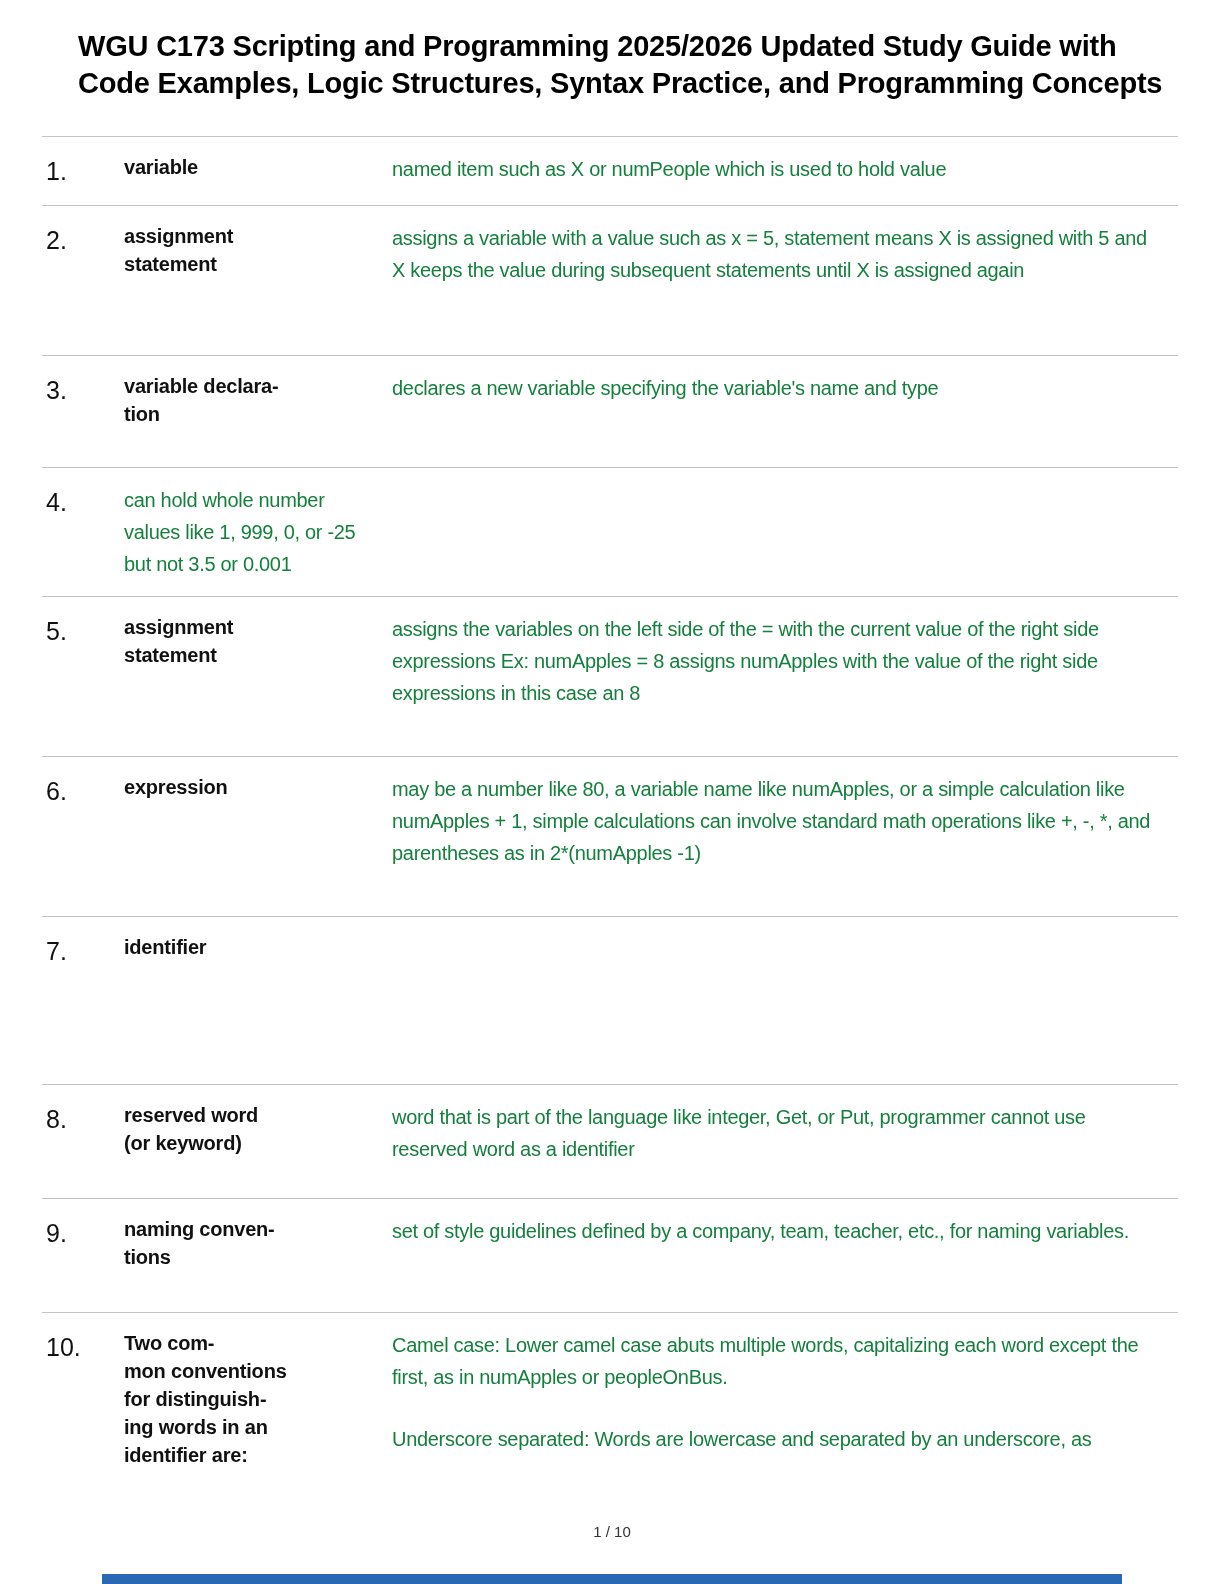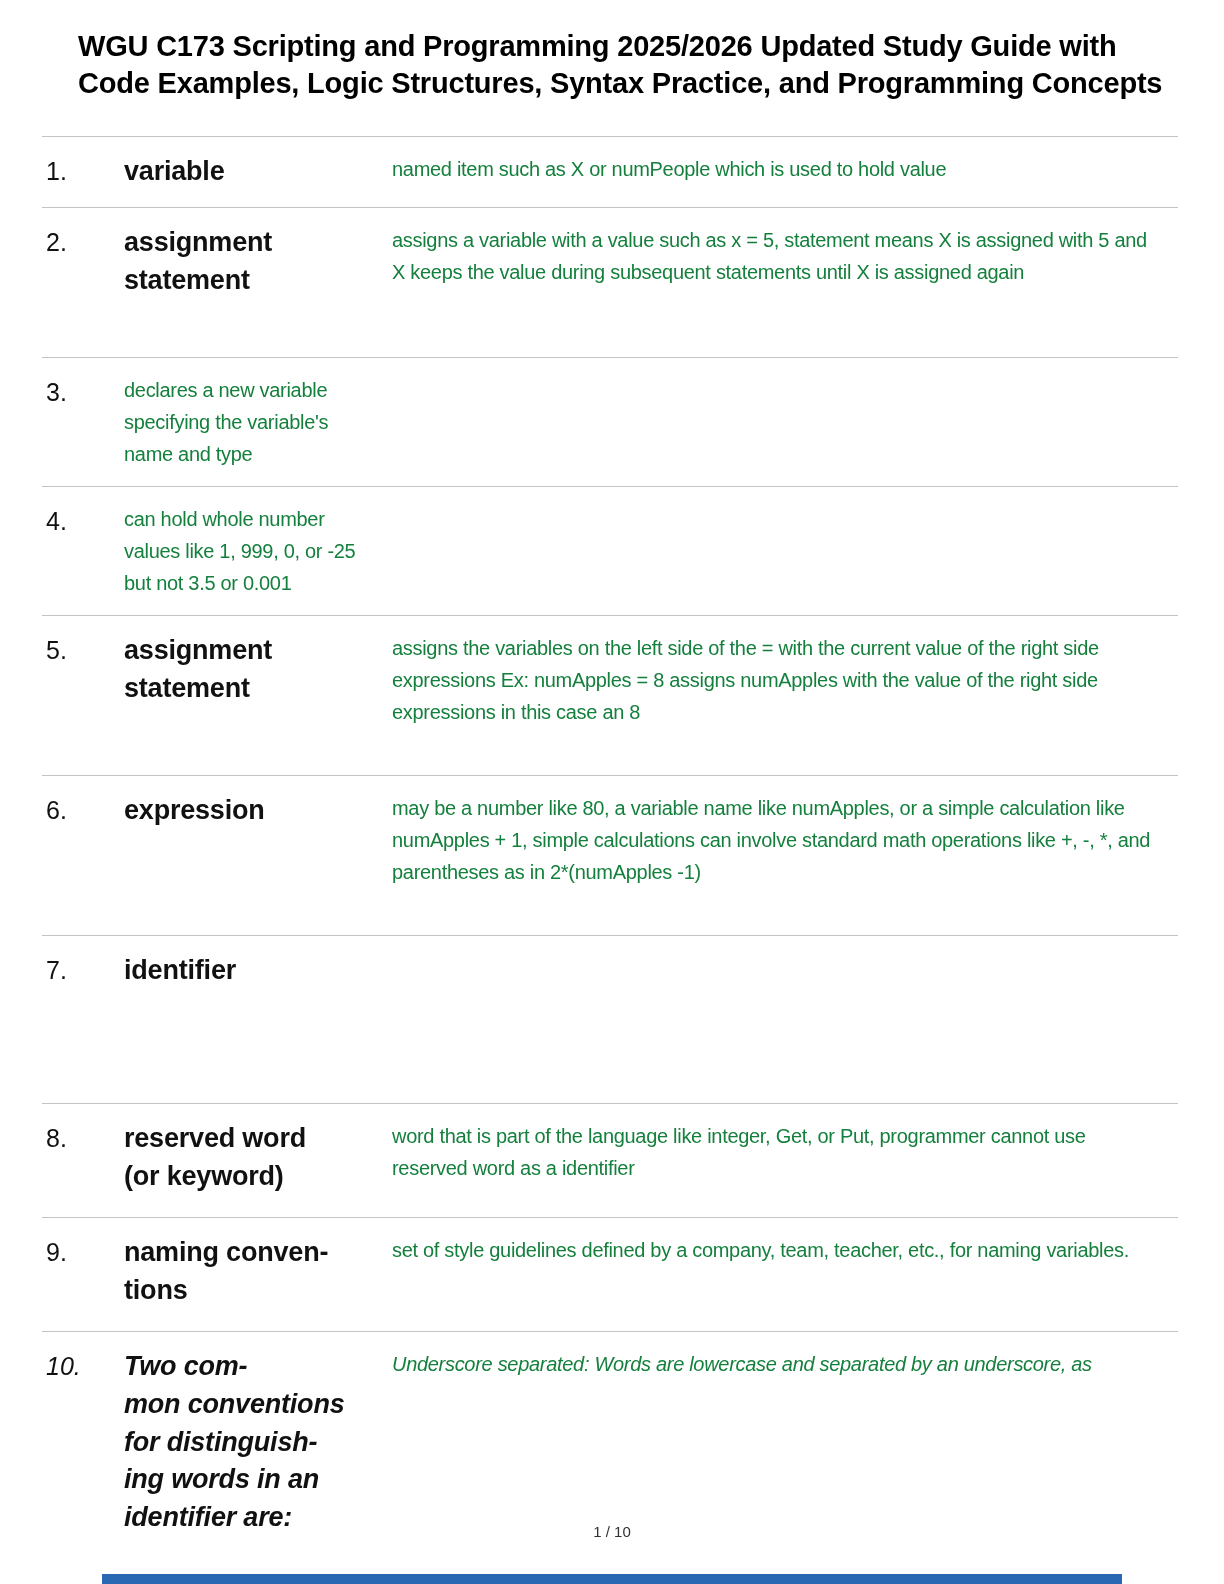--- a/index.html
+++ b/index.html
@@ -41,21 +41,21 @@
   }
   .entry-row:last-child { border-bottom: none; }
   .entry-number {
     font-size: 25px;
     line-height: 1.35;
     color: #111111;
     padding-top: 2px;
   }
   .term {
     font-weight: bold;
-    font-size: 27px;
+    font-size: 20px;
     line-height: 1.4;
     color: #111111;
     white-space: pre-line;
     padding-right: 14px;
     letter-spacing: -0.2px;
   }
   .definition {
     padding-right: 16px;
   }
   .def-para {
@@ -69,21 +69,21 @@
   
   .entry-row:nth-child(1)  { min-height: 64px; }
   .entry-row:nth-child(2)  { min-height: 150px; }
   .entry-row:nth-child(3)  { min-height: 112px; }
   .entry-row:nth-child(4)  { min-height: 76px; }
   .entry-row:nth-child(5)  { min-height: 160px; }
   .entry-row:nth-child(6)  { min-height: 160px; }
   .entry-row:nth-child(7)  { min-height: 168px; }
   .entry-row:nth-child(8)  { min-height: 114px; }
   .entry-row:nth-child(9)  { min-height: 114px; }
-  .entry-row:nth-child(10) { min-height: 232px; border-bottom: none; font-style: italic; }
+  .entry-row:nth-child(10) { min-height: 232px; border-bottom: none; }
 
   .page-footer {
     position: absolute;
     bottom: 44px;
     left: 0;
     width: 100%;
     text-align: center;
     font-size: 15px;
     color: #333333;
   }
@@ -115,20 +115,22 @@
     <div class="entry-number">2.</div>
     <div class="term">assignment
 statement</div>
     <div class="definition">
           <p class="def-para">assigns a variable with a value such as x = 5, statement means X is assigned with 5 and X keeps the value during subsequent statements until X is assigned again</p>
         </div>
   </div>
 
   <div class="entry-row">
     <div class="entry-number">3.</div>
+    <div class="term">variable declara-
+tion</div>
     <div class="definition">
           <p class="def-para">declares a new variable specifying the variable's name and type</p>
         </div>
   </div>
 
   <div class="entry-row">
     <div class="entry-number">4.</div>
     <div class="definition">
           <p class="def-para">can hold whole number values like 1, 999, 0, or -25 but not 3.5 or 0.001</p>
         </div>
@@ -175,20 +177,21 @@
   </div>
 
   <div class="entry-row">
     <div class="entry-number">10.</div>
     <div class="term">Two com-
 mon conventions
 for distinguish-
 ing words in an
 identifier are:</div>
     <div class="definition">
+          <p class="def-para">Camel case: Lower camel case abuts multiple words, capitalizing each word except the first, as in numApples or peopleOnBus.</p>
           <p class="def-para">Underscore separated: Words are lowercase and separated by an underscore, as</p>
         </div>
   </div>
 </div>
 
   <div class="page-footer">1 / 10</div>
 
   <div class="bottom-bar" style="background: rgb(42, 104, 180);"></div>
 
 </div>

